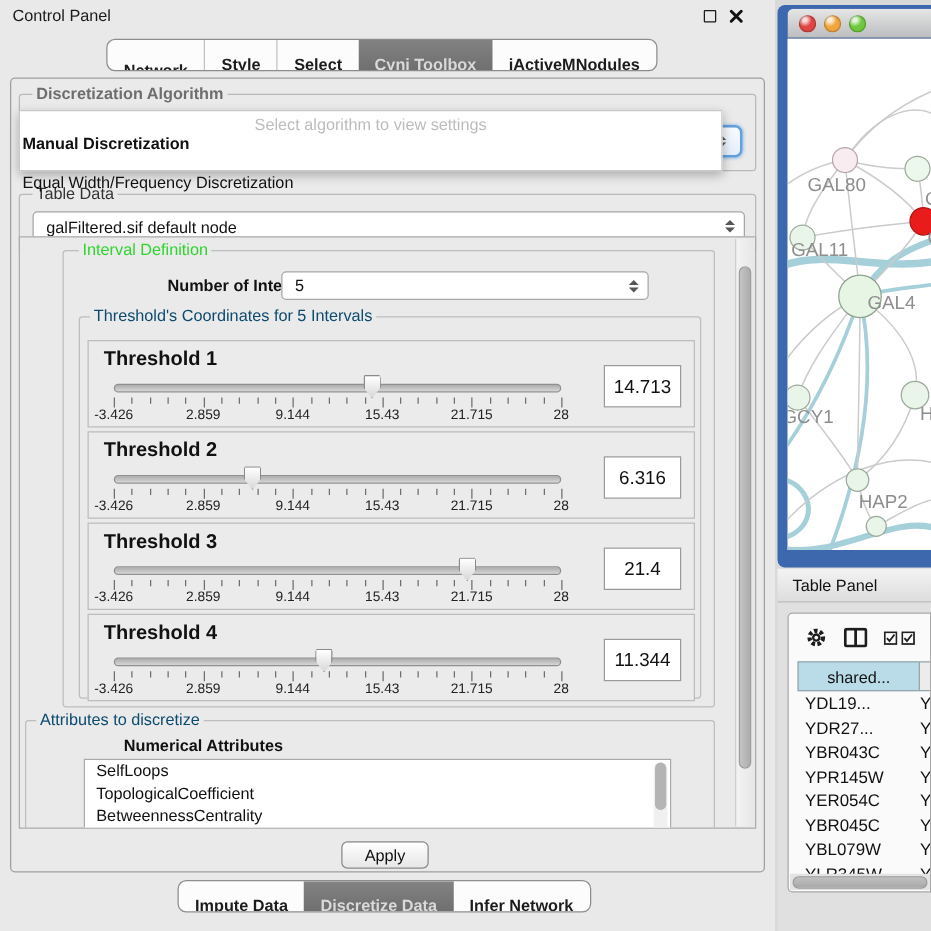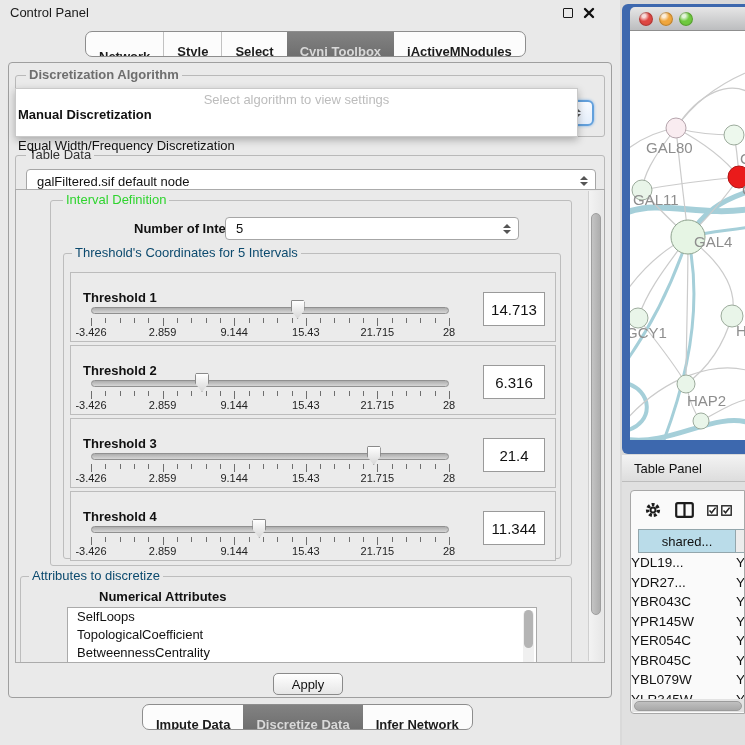--- a/index.html
+++ b/index.html
@@ -55,21 +55,21 @@
   
   #scroll-area { left:6px; top:126px; width:590px; height:474px; border:1px solid #ababab; background:#eaeaea; overflow:hidden; }
   #main-vscroll { right:1px; top:1px; width:15px; height:470px; background:linear-gradient(90deg,#f3f3f3,#e7e7e7);
                   border-left:1px solid #cfcfcf; }
   #main-vscroll .thumb { position:absolute; left:2px; top:22px; width:10px; height:402px; border-radius:6px;
                   background:linear-gradient(90deg,#c4c4c4,#adadad); border:1px solid #9e9e9e; }
 
   
   .thr-panel { position:absolute; left:6px; width:486px; height:70px; background:#ebebeb;
                border:1px solid #bcbcbc; }
-  .thr-label { position:absolute; left:12px; top:17px; font-weight:bold; font-size:13px; }
+  .thr-label { position:absolute; left:12px; top:6px; font-weight:bold; font-size:16px; }
   .thr-track { position:absolute; left:20px; top:34px; width:358px; height:7px; border-radius:4px;
                background:linear-gradient(#adadad,#d6d6d6); border:1px solid #909090; }
   .thr-thumb { position:absolute; top:27px; width:14px; height:19px;
                background:linear-gradient(#ffffff,#d8d8d8); border:1px solid #8a8a8a;
                clip-path:polygon(8% 0,92% 0,100% 12%,100% 52%,50% 100%,0 52%,0 12%); }
   .thr-ticks { position:absolute; left:20px; top:45px; width:358px; height:9px; }
   .thr-ticks i { position:absolute; top:0; width:1px; background:#6e6e6e; }
   .thr-ticklabels { position:absolute; left:20px; top:53px; width:358px; height:13px; }
   .thr-ticklabels span { position:absolute; width:60px; text-align:center; font-size:11px; color:#222; }
   .thr-value { position:absolute; right:10px; top:19px; width:62px; height:34px; background:#fff;
@@ -103,21 +103,21 @@
   #tp-title { left:12px; top:6px; font-size:13px; }
   #tp-inner { left:8px; top:35px; width:115px; height:224px; background:#fafafa;
               border:1px solid #a8a8a8; border-radius:4px 0 0 4px; overflow:hidden; }
   #tp-toolbar { position:absolute; left:0; top:6px; width:115px; height:26px; display:flex; align-items:center; gap:13px; padding-left:13px; }
   .hdr-cell { position:absolute; top:38px; height:24px; border:1px solid #93a6ac; font-size:13px;
               display:flex; align-items:center; justify-content:center; }
   #hdr-1 { left:7px; width:98px; background:#badce9; }
   #hdr-2 { left:104px; width:60px; background:#ececec; justify-content:flex-start; padding-left:8px; }
   #tp-rows { position:absolute; left:0; top:64px; width:160px; }
   .tp-row { height:19.5px; display:flex; font-size:13.5px; }
-  .tp-row .c1 { width:98px; }
+  .tp-row .c1 { width:98px; padding-left:13px; }
   .tp-row .c2 { padding-left:7px; }
   #tp-hscroll { position:absolute; left:1px; top:208px; width:113px; height:13px; background:#e3e3e3; }
   #tp-hscroll .thumb { position:absolute; left:2px; top:1.5px; width:108px; height:10px; background:linear-gradient(#c0c0c0,#a8a8a8); border-radius:6px; border:1px solid #9b9b9b; }
 </style>
 </head>
 <body>
 
 <div class="abs" id="control-panel">
 
   <div class="abs" id="cp-titlebar">

